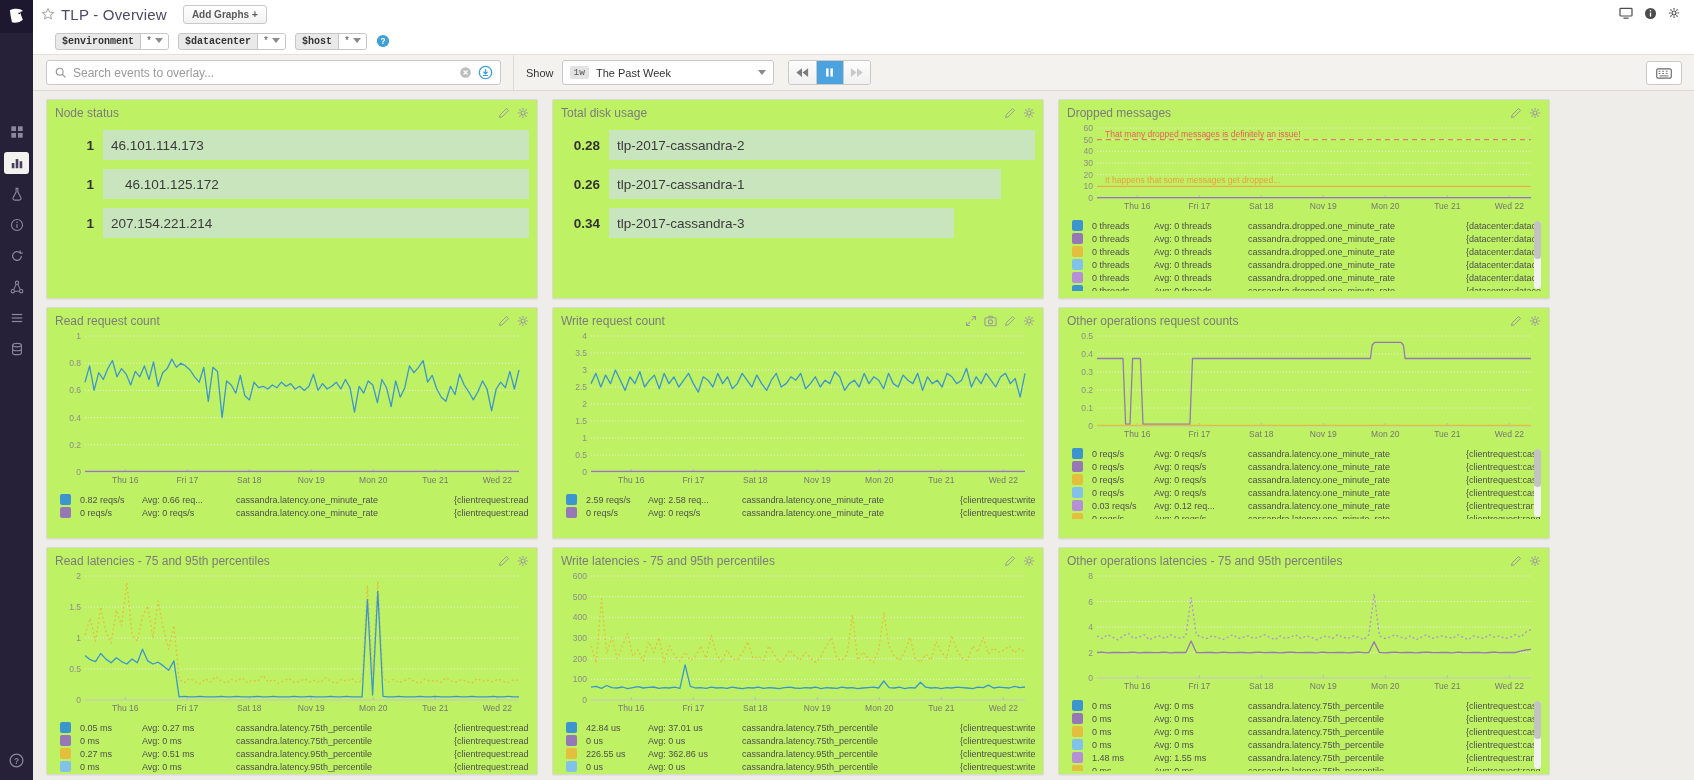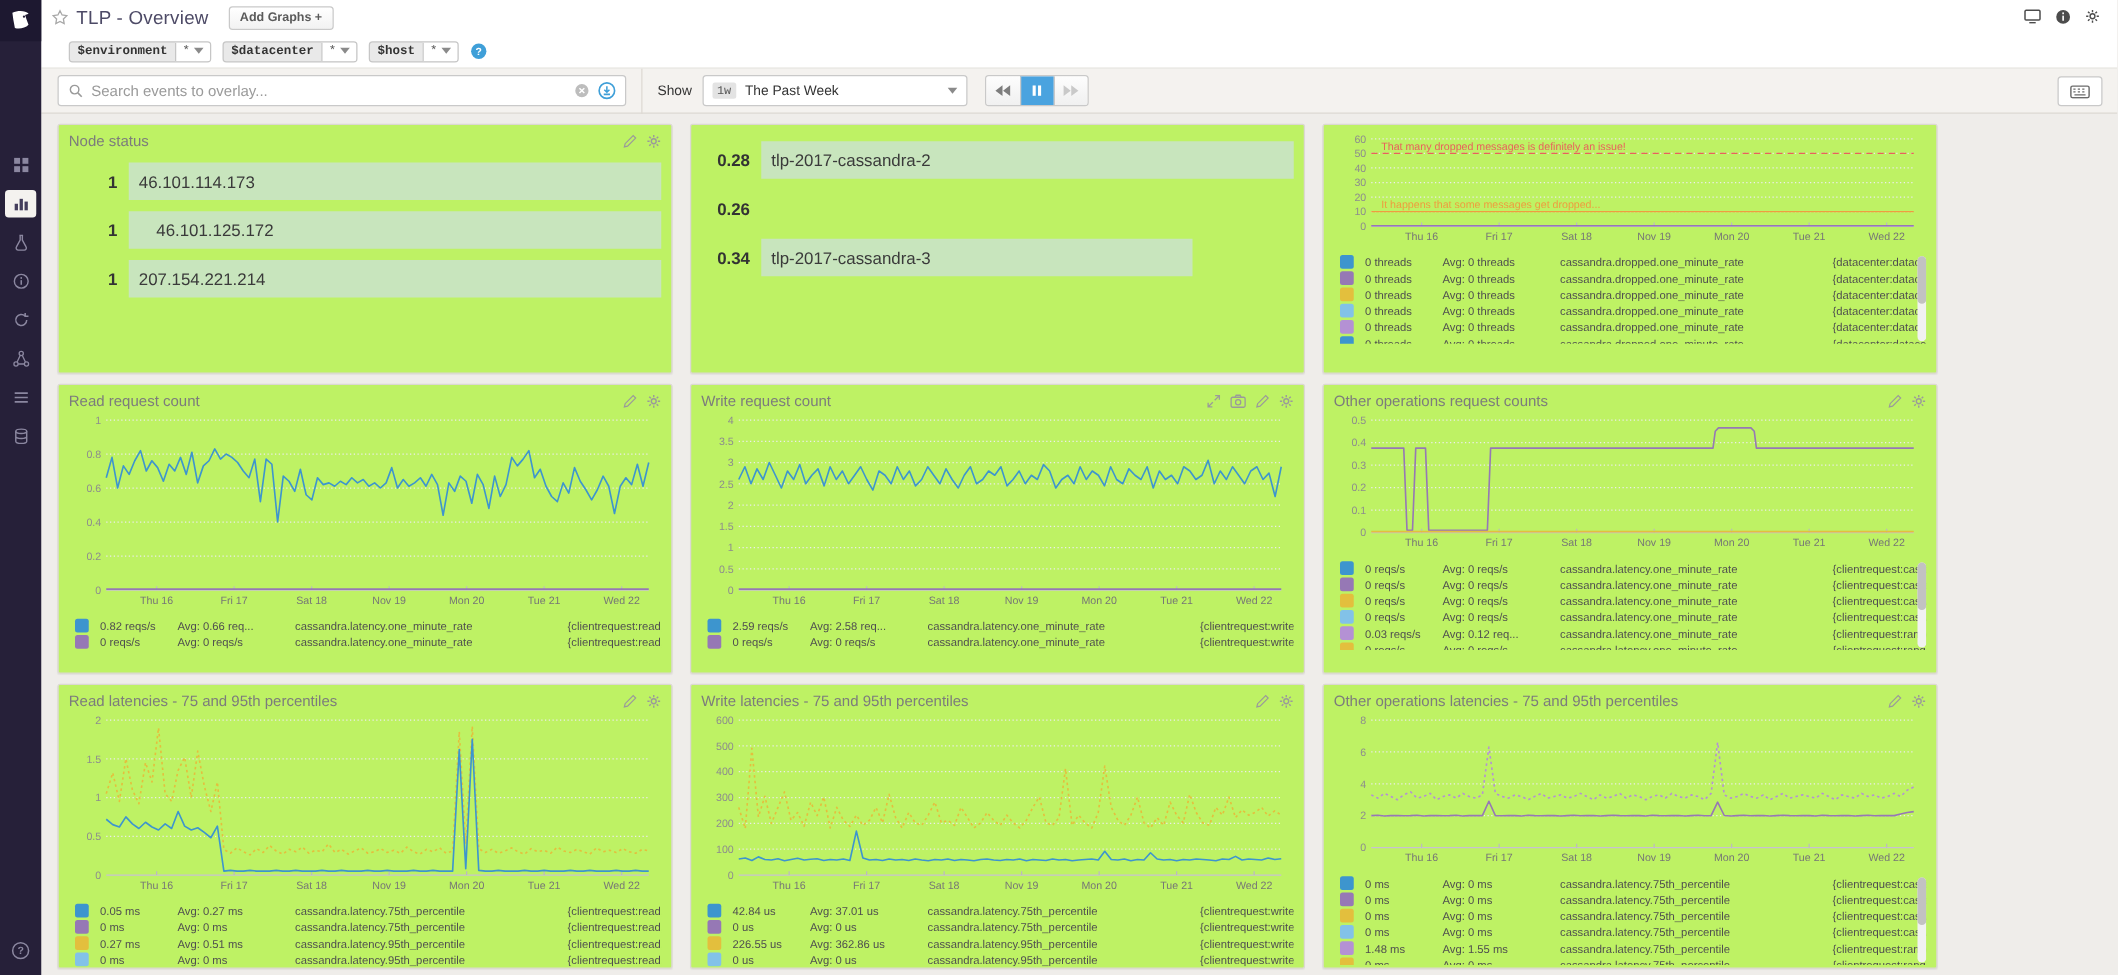--- a/index.html
+++ b/index.html
@@ -337,41 +337,78 @@
         <div class="tl-row">
           <span class="tl-val">1</span>
           <div class="tl-track">
             <div class="tl-bar" style="width: 100%;">
               <span>207.154.221.214</span>
             </div>
           </div>
         </div>
       </div>
       <div class="widget">
+        <div class="w-head">
+          <span class="w-title">Total disk usage</span>
+          <span class="w-icons">
+            <span>
+              <svg viewBox="0 0 16 16" width="12" height="12">
+                <path d="M2 14l.8-3.4L11.4 2l2.6 2.6-8.6 8.6z" fill="none" stroke="currentColor" stroke-width="1.3"></path>
+              </svg>
+            </span>
+            <span>
+              <svg viewBox="0 0 16 16" width="12" height="12">
+                <circle cx="8" cy="8" r="2.6" fill="none" stroke="currentColor" stroke-width="1.5"></circle>
+                <path d="M8 1.2V3.6M8 12.4v2.4M1.2 8h2.4M12.4 8h2.4M3.2 3.2l1.7 1.7M11.1 11.1l1.7 1.7M12.8 3.2l-1.7 1.7M4.9 11.1l-1.7 1.7" stroke="currentColor" stroke-width="1.5"></path>
+              </svg>
+            </span>
+          </span>
+        </div>
         <div class="tl-row">
           <span class="tl-val">0.28</span>
           <div class="tl-track">
             <div class="tl-bar" style="width: 100%;">
               <span>tlp-2017-cassandra-2</span>
             </div>
           </div>
         </div>
         <div class="tl-row">
           <span class="tl-val">0.26</span>
+          <div class="tl-track">
+            <div class="tl-bar" style="width: 92%;">
+              <span>tlp-2017-cassandra-1</span>
+            </div>
+          </div>
         </div>
         <div class="tl-row">
           <span class="tl-val">0.34</span>
           <div class="tl-track">
             <div class="tl-bar" style="width: 81%;">
               <span>tlp-2017-cassandra-3</span>
             </div>
           </div>
         </div>
       </div>
       <div class="widget">
+        <div class="w-head">
+          <span class="w-title">Dropped messages</span>
+          <span class="w-icons">
+            <span>
+              <svg viewBox="0 0 16 16" width="12" height="12">
+                <path d="M2 14l.8-3.4L11.4 2l2.6 2.6-8.6 8.6z" fill="none" stroke="currentColor" stroke-width="1.3"></path>
+              </svg>
+            </span>
+            <span>
+              <svg viewBox="0 0 16 16" width="12" height="12">
+                <circle cx="8" cy="8" r="2.6" fill="none" stroke="currentColor" stroke-width="1.5"></circle>
+                <path d="M8 1.2V3.6M8 12.4v2.4M1.2 8h2.4M12.4 8h2.4M3.2 3.2l1.7 1.7M11.1 11.1l1.7 1.7M12.8 3.2l-1.7 1.7M4.9 11.1l-1.7 1.7" stroke="currentColor" stroke-width="1.5"></path>
+              </svg>
+            </span>
+          </span>
+        </div>
         <div><svg width="472" height="92">
             <text x="26" y="80" text-anchor="end" font-size="8.5" fill="#8d8d8d">0</text>
             <line x1="30" y1="65.3" x2="464" y2="65.3" stroke="#ececec" stroke-dasharray="1,2"></line>
             <text x="26" y="68.3" text-anchor="end" font-size="8.5" fill="#8d8d8d">10</text>
             <line x1="30" y1="53.7" x2="464" y2="53.7" stroke="#ececec" stroke-dasharray="1,2"></line>
             <text x="26" y="56.7" text-anchor="end" font-size="8.5" fill="#8d8d8d">20</text>
             <line x1="30" y1="42.0" x2="464" y2="42.0" stroke="#ececec" stroke-dasharray="1,2"></line>
             <text x="26" y="45" text-anchor="end" font-size="8.5" fill="#8d8d8d">30</text>
             <line x1="30" y1="30.3" x2="464" y2="30.3" stroke="#ececec" stroke-dasharray="1,2"></line>
             <text x="26" y="33.3" text-anchor="end" font-size="8.5" fill="#8d8d8d">40</text>

